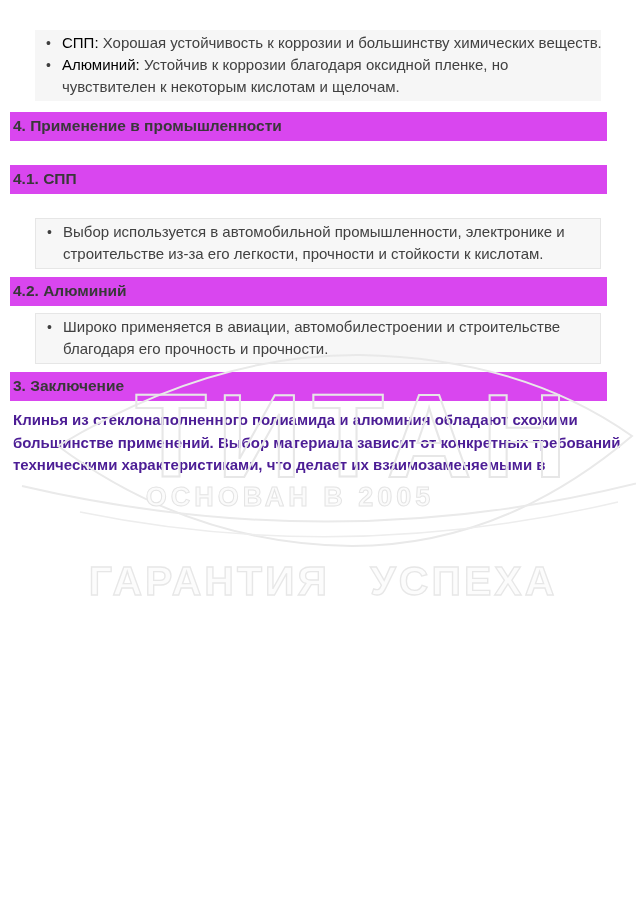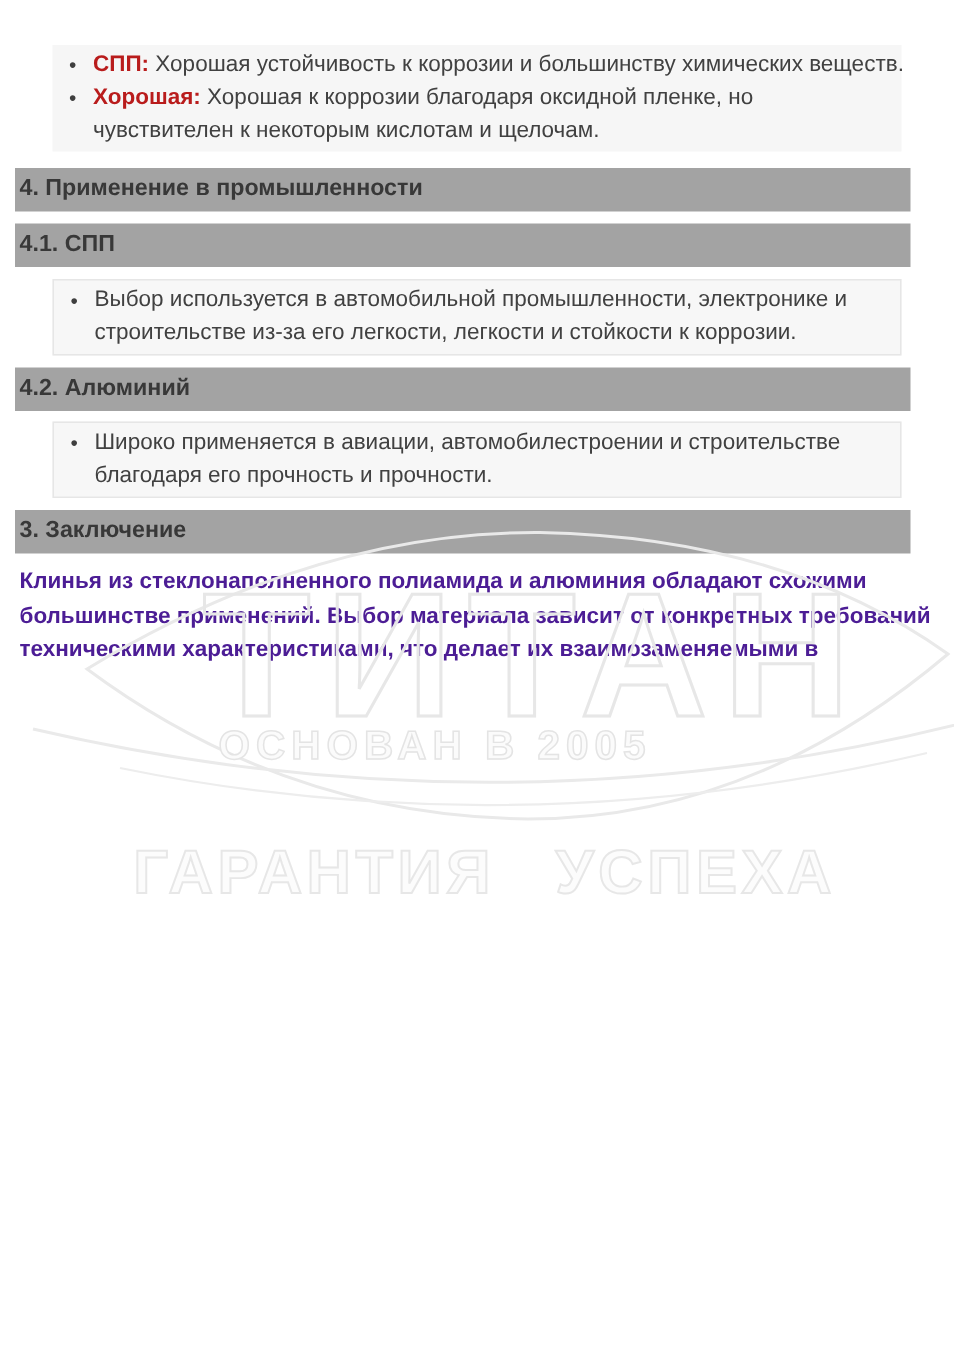--- a/index.html
+++ b/index.html
@@ -47,36 +47,36 @@
     line-height:22px;
     font-size:15px;
     white-space:nowrap;
   }
   .bullet-cont{
     margin-left:27px;
     line-height:22px;
     font-size:15px;
     white-space:nowrap;
   }
-  .term{font-weight:bold;color:#b91c1c;}
+  .term{font-weight:normal;color:#000000;}
   
   .band{
     margin-left:10px;
     width:597px;
     box-sizing:border-box;
-    background:#a3a3a3;
+    background:#d946ef;
     padding:5px 0 6px 3px;
     font-size:15.5px;
     font-weight:bold;
     color:#383838;
     white-space:nowrap;
   }
   .mt30{margin-top:30px;}
   .mt11{margin-top:11px;}
-  .mt8{margin-top:8px;}
+  .mt8{margin-top:24px;}
   .mt7{margin-top:7px;}
   .mt12{margin-top:8px;}
   
   .para{
     margin:8px 0 0 13px;
     font-size:15px;
     line-height:22.5px;
     color:#4c1d95;
     font-weight:bold;
   }
@@ -97,34 +97,34 @@
 
   <div class="content">
 
     <div class="bullet-box mt30">
       <div class="bullet-row">
         <span class="dot">•</span>
         <span class="bullet-text"><b class="term">СПП:</b> <span>Хорошая устойчивость к коррозии и большинству химических веществ.</span></span>
       </div>
       <div class="bullet-row">
         <span class="dot">•</span>
-        <span class="bullet-text"><b class="term">Хорошая:</b> <span>Хорошая к коррозии благодаря оксидной пленке, но</span></span>
+        <span class="bullet-text"><b class="term">Алюминий:</b> <span>Устойчив к коррозии благодаря оксидной пленке, но</span></span>
       </div>
       <div class="bullet-cont">чувствителен к некоторым кислотам и щелочам.</div>
     </div>
 
     <div class="band mt11">4. Применение в промышленности</div>
 
     <div class="band mt8">4.1. СПП</div>
     <div class="bullet-box bordered mt8">
       <div class="bullet-row">
         <span class="dot">•</span>
         <span class="bullet-text">Выбор используется в автомобильной промышленности, электронике и</span>
       </div>
-      <div class="bullet-cont">строительстве из-за его легкости, легкости и стойкости к коррозии.</div>
+      <div class="bullet-cont">строительстве из-за его легкости, прочности и стойкости к кислотам.</div>
     </div>
 
     <div class="band mt12">4.2. Алюминий</div>
     <div class="bullet-box bordered mt7">
       <div class="bullet-row">
         <span class="dot">•</span>
         <span class="bullet-text">Широко применяется в авиации, автомобилестроении и строительстве</span>
       </div>
       <div class="bullet-cont">благодаря его прочность и прочности.</div>
     </div>

